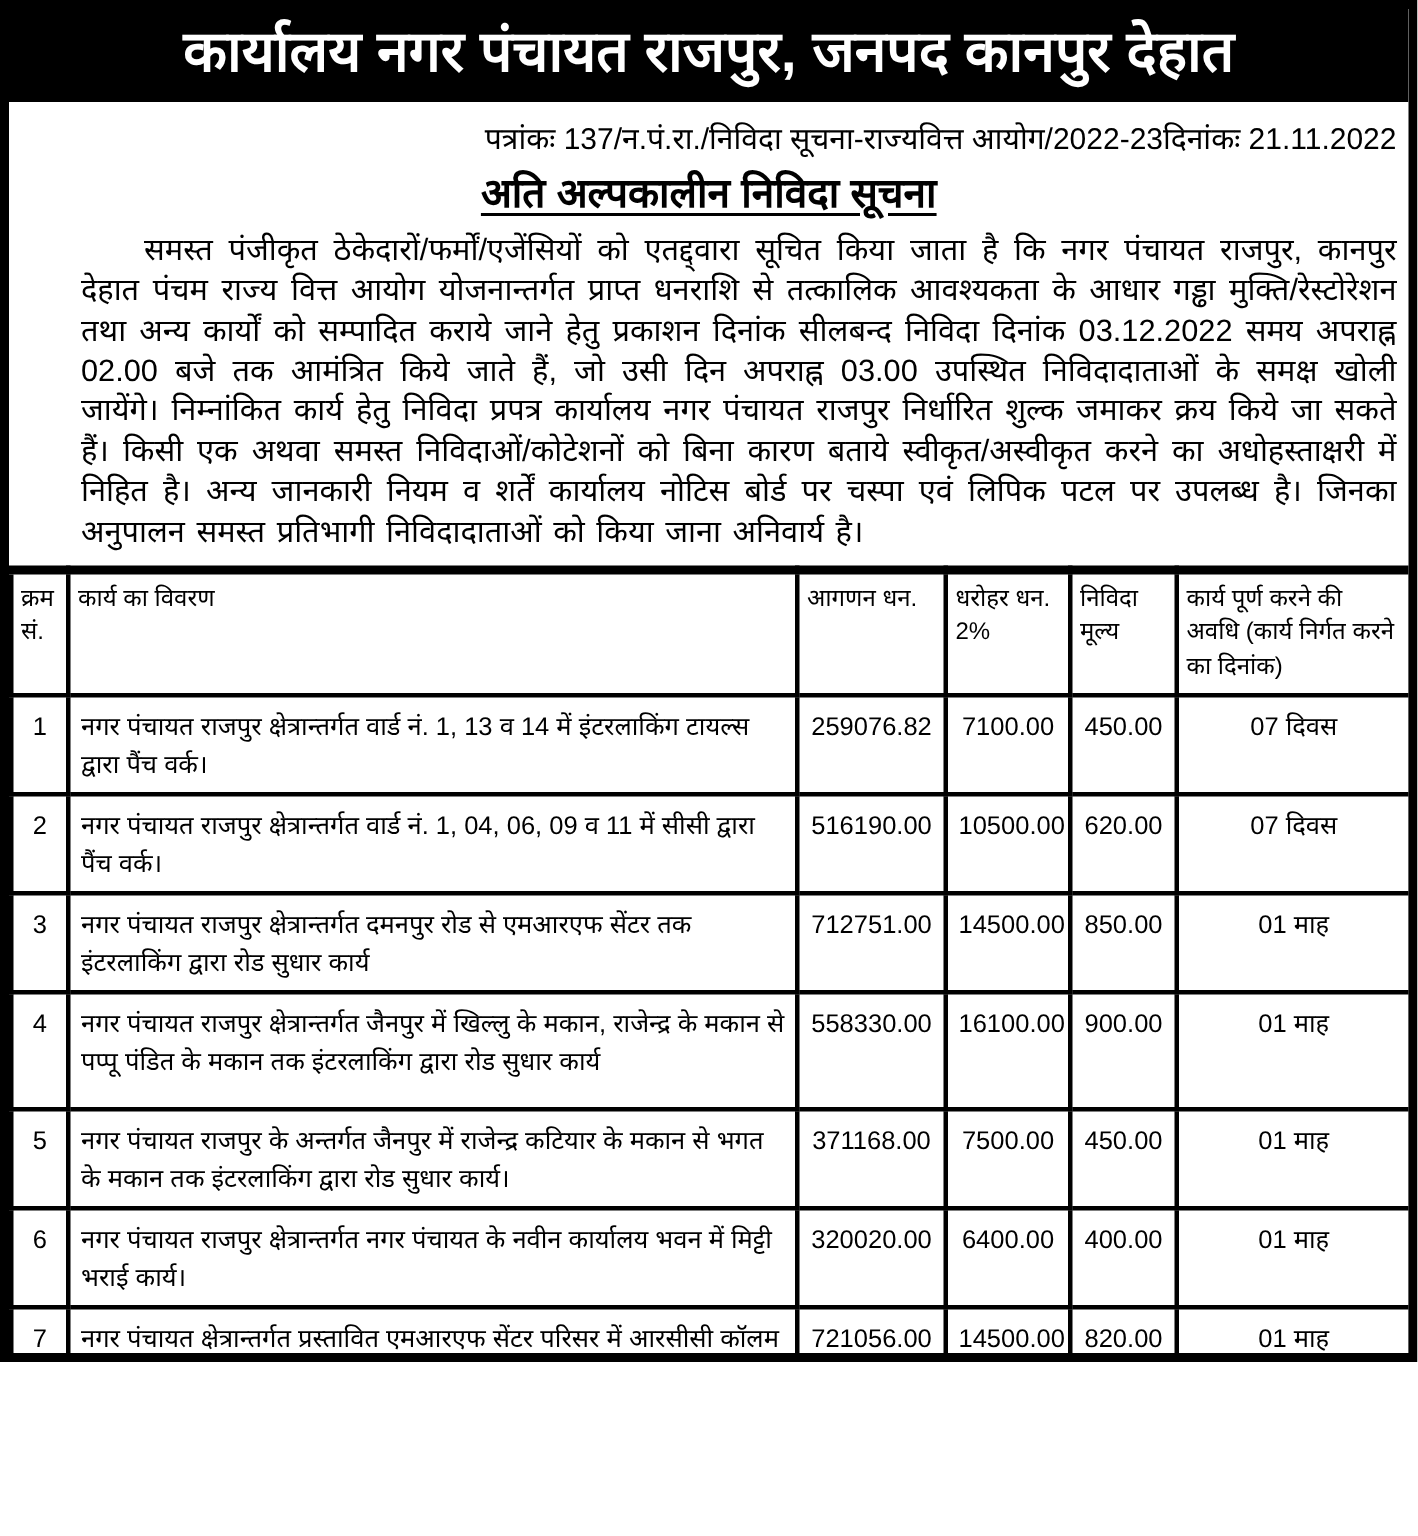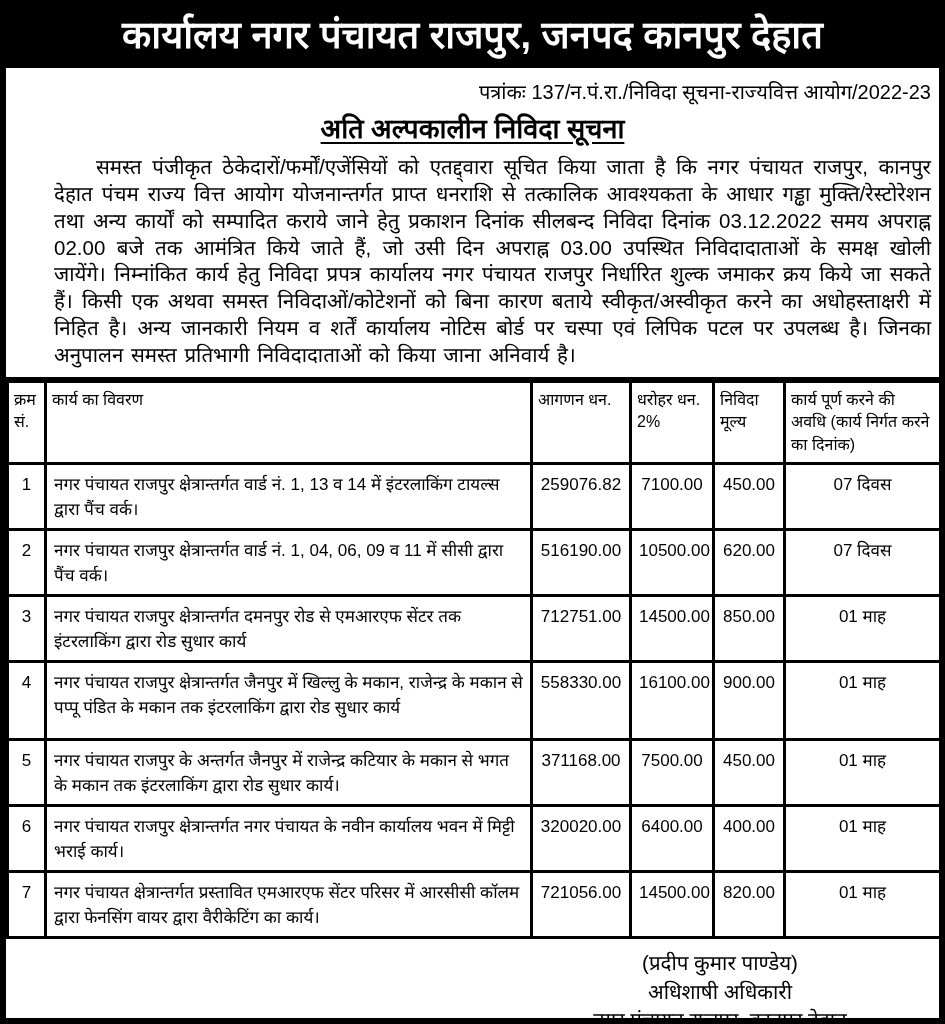--- a/index.html
+++ b/index.html
@@ -3,21 +3,21 @@
 <meta charset="utf-8">
 <style>
   * { margin: 0; padding: 0; box-sizing: border-box; }
   html, body { background: #ffffff; }
   body {
     width: 945px; height: 1024px;
     font-family: "Liberation Sans", sans-serif;
     color: #000000;
   }
   .document {
-    width: 945px; height: 1024px;
+    width: 945px; height: 908px;
     border: 6px solid #000000;
     background: #ffffff;
     overflow: hidden;
   }
   .header-band {
     background: #000000;
     color: #ffffff;
     text-align: center;
     font-weight: bold;
     font-size: 38px;
@@ -90,20 +90,21 @@
 <body>
 
 <div class="document">
 
   <div class="header-band">
     <span>कार्यालय नगर पंचायत राजपुर, जनपद कानपुर देहात</span>
   </div>
 
   <div class="ref-row">
     <span>पत्रांकः 137/न.पं.रा./निविदा सूचना-राज्यवित्त आयोग/2022-23</span>
+    <span>दिनांकः 21.11.2022</span>
   </div>
 
   <div class="notice-title">अति अल्पकालीन निविदा सूचना</div>
 
   <div class="notice-body">समस्त पंजीकृत ठेकेदारों/फर्मों/एजेंसियों को एतद्द्वारा सूचित किया जाता है कि नगर पंचायत राजपुर, कानपुर देहात पंचम राज्य वित्त आयोग योजनान्तर्गत प्राप्त धनराशि से तत्कालिक आवश्यकता के आधार गड्ढा मुक्ति/रेस्टोरेशन तथा अन्य कार्यों को सम्पादित कराये जाने हेतु प्रकाशन दिनांक सीलबन्द निविदा दिनांक 03.12.2022 समय अपराह्न 02.00 बजे तक आमंत्रित किये जाते हैं, जो उसी दिन अपराह्न 03.00 उपस्थित निविदादाताओं के समक्ष खोली जायेंगे। निम्नांकित कार्य हेतु निविदा प्रपत्र कार्यालय नगर पंचायत राजपुर निर्धारित शुल्क जमाकर क्रय किये जा सकते हैं। किसी एक अथवा समस्त निविदाओं/कोटेशनों को बिना कारण बताये स्वीकृत/अस्वीकृत करने का अधोहस्ताक्षरी में निहित है। अन्य जानकारी नियम व शर्तें कार्यालय नोटिस बोर्ड पर चस्पा एवं लिपिक पटल पर उपलब्ध है। जिनका अनुपालन समस्त प्रतिभागी निविदादाताओं को किया जाना अनिवार्य है।</div>
 
   <table class="tender-table">
     <colgroup>
       <col style="width:38px">
       <col style="width:486px">

